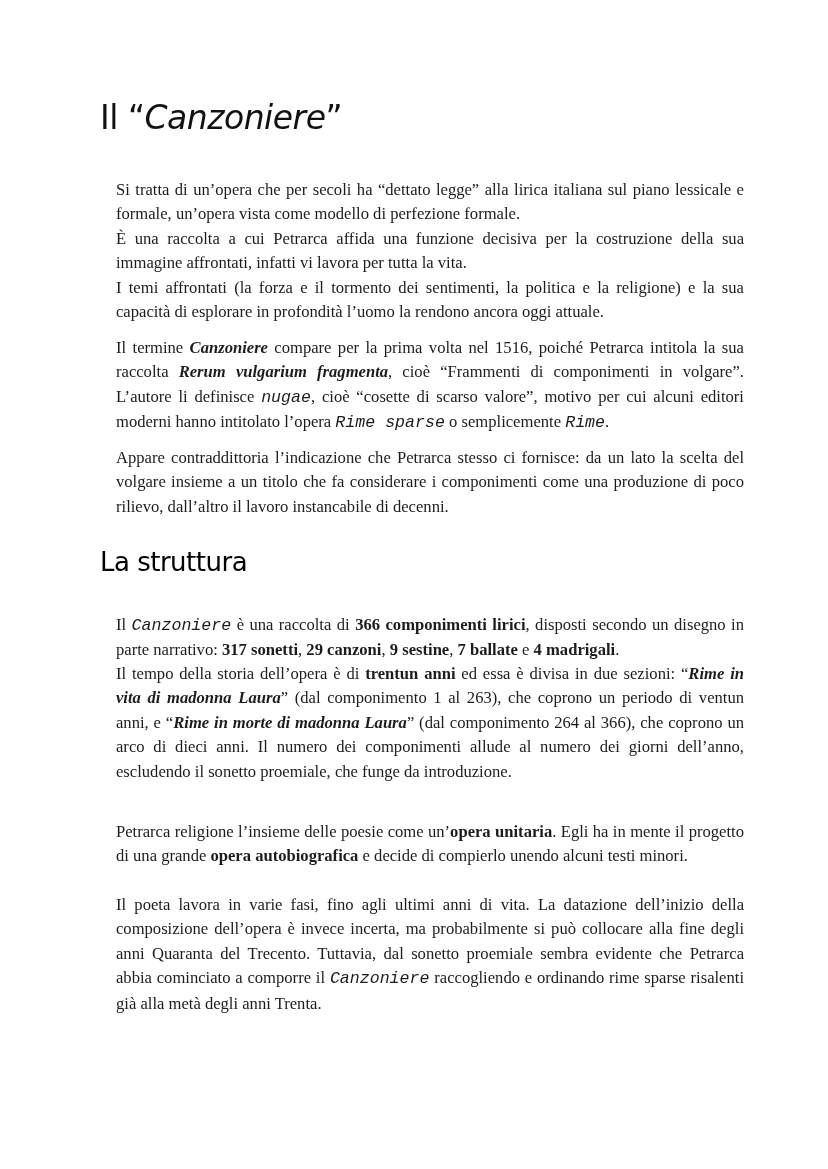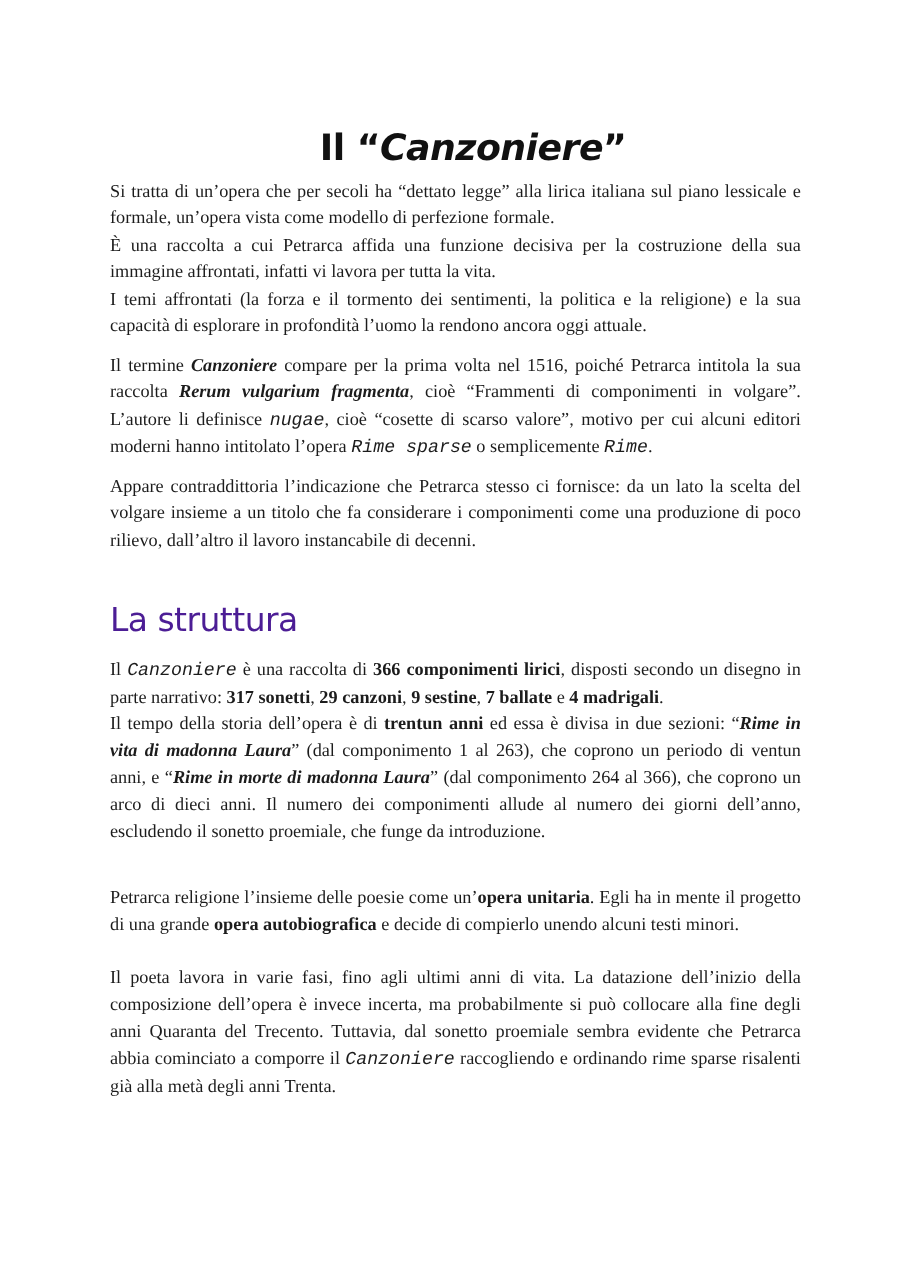--- a/index.html
+++ b/index.html
@@ -19,44 +19,44 @@
     position: absolute;
     left: 100px;
     top: 0;
     width: 628px;
   }
   .title {
     position: absolute;
     top: 98px;
     left: 0;
     width: 628px;
-    text-align: center;
+    text-align: left;
     font-family: "DejaVu Sans", "Liberation Sans", sans-serif;
     font-size: 33px;
-    font-weight: 700;
+    font-weight: 400;
     letter-spacing: -0.5px;
-    margin: 16px;
+    margin: 0;
     color: #111;
   }
   .title .it { font-style: italic; }
   .section-heading {
     position: absolute;
     left: 0;
     margin: 0;
     font-family: "DejaVu Sans", "Liberation Sans", sans-serif;
-    font-size: 30px;
+    font-size: 26px;
     font-weight: 500;
     letter-spacing: -0.5px;
-    color: #4c1d95;
+    color: #000000;
   }
   .para {
     position: absolute;
     left: 0;
     width: 628px;
-    margin: 0;
+    margin: 16px;
     font-size: 16.6px;
     line-height: 24.4px;
     text-align: justify;
     color: #1c1c1c;
   }
   .b { font-weight: bold; }
   .i { font-style: italic; font-family: Liberation Mono, monospace; }
   .bi { font-weight: bold; font-style: italic; }
 </style>
 </head>

